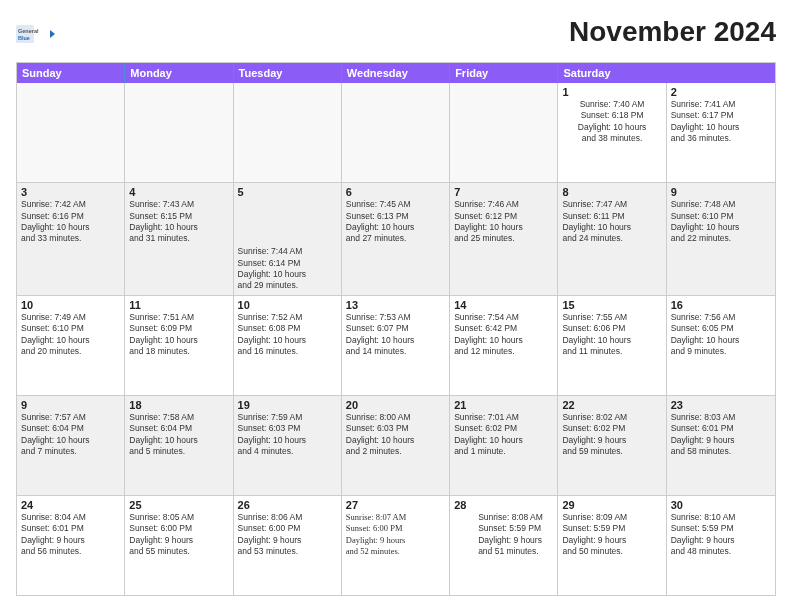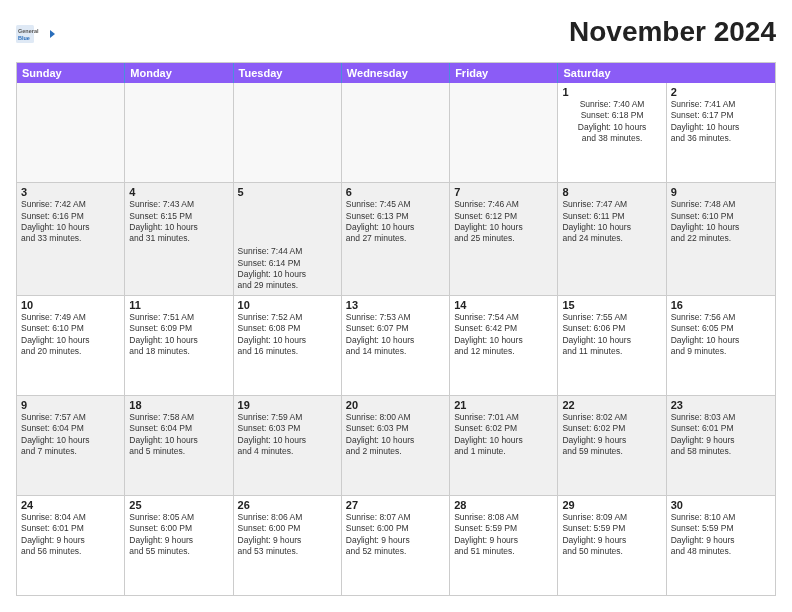--- a/index.html
+++ b/index.html
@@ -316,28 +316,28 @@
           </div>
           <div class="cal-cell">
             <span class="day-num">26</span>
             <div class="day-info" style="white-space: pre-line;">Sunrise: 8:06 AM
 Sunset: 6:00 PM
 Daylight: 9 hours
 and 53 minutes.</div>
           </div>
           <div class="cal-cell">
             <span class="day-num">27</span>
-            <div class="day-info" style="white-space: pre-line;">Sunrise: 8:07 AM
+            <div class="day-info" style="white-space: pre-line; font-family: Liberation Serif, serif;">Sunrise: 8:07 AM
 Sunset: 6:00 PM
 Daylight: 9 hours
 and 52 minutes.</div>
           </div>
           <div class="cal-cell">
             <span class="day-num">28</span>
-            <div class="day-info" style="white-space: pre-line;">Sunrise: 8:08 AM
+            <div class="day-info" style="white-space: pre-line; margin-left: 24px;">Sunrise: 8:08 AM
 Sunset: 5:59 PM
 Daylight: 9 hours
 and 51 minutes.</div>
           </div>
           <div class="cal-cell">
             <span class="day-num">29</span>
             <div class="day-info" style="white-space: pre-line;">Sunrise: 8:09 AM
 Sunset: 5:59 PM
 Daylight: 9 hours
 and 50 minutes.</div>

